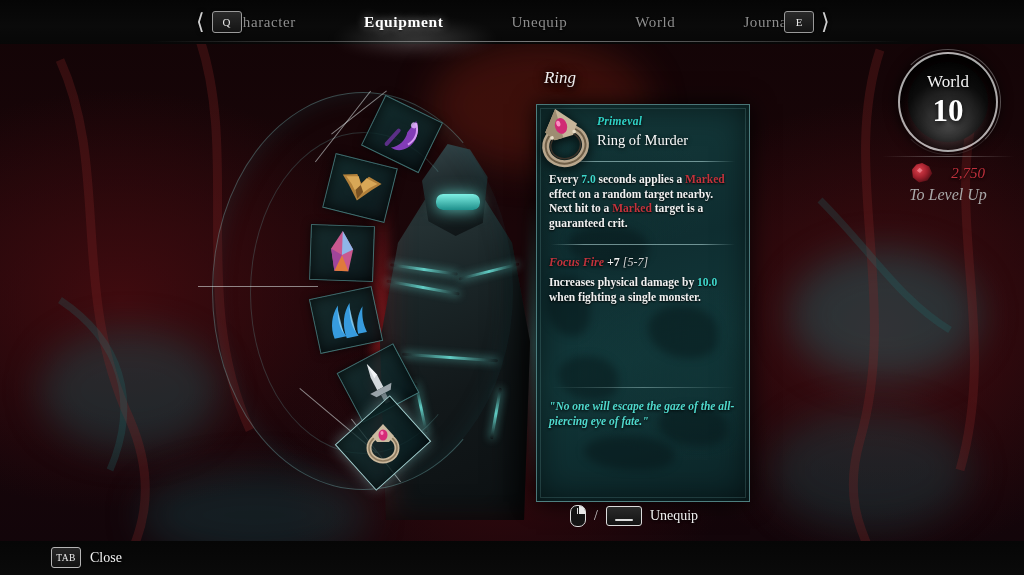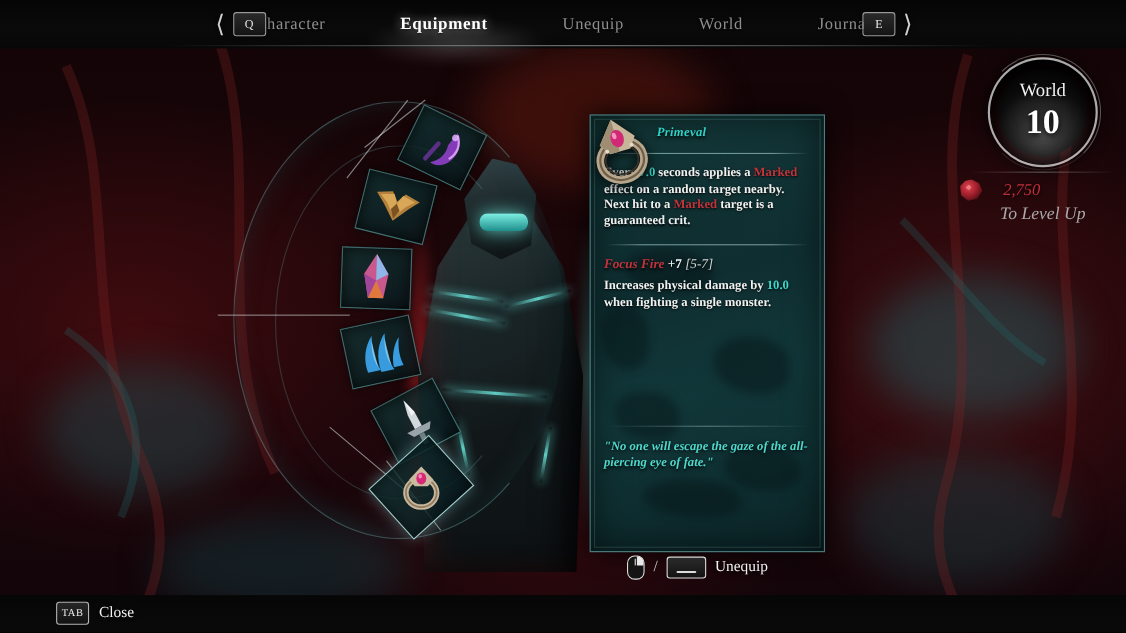--- a/index.html
+++ b/index.html
@@ -52,21 +52,21 @@
   .lvl-ring{position:absolute;inset:0;border-radius:50%;
     background:radial-gradient(circle at 50% 72%,rgba(220,220,220,.30) 0%,rgba(40,40,40,.05) 52%,rgba(0,0,0,.85) 76%),
       radial-gradient(circle at 50% 50%,#0b0b0b 58%,rgba(0,0,0,0) 60%);
     border:2px solid rgba(235,235,235,.72);box-shadow:0 0 14px rgba(0,0,0,.9),inset 0 0 18px rgba(0,0,0,.9);}
   .lvl-ring:before{content:"";position:absolute;inset:-5px;border-radius:50%;
     border:1px solid rgba(225,225,225,.35);border-left-color:transparent;border-bottom-color:rgba(225,225,225,.12);}
   .lvl-txt{position:absolute;left:0;right:0;top:20px;text-align:center;color:#f2f2f2;font-size:17px;
     text-shadow:0 1px 3px #000;}
   .lvl-num{position:absolute;left:0;right:0;top:41px;text-align:center;color:#fff;font-size:31px;font-weight:bold;
     text-shadow:0 2px 6px #000;}
-  .xp-row{position:absolute;left:0;top:160px;width:152px;height:26px;display:flex;align-items:center;gap:18px;}
+  .xp-row{position:absolute;left:0;top:160px;width:152px;height:26px;display:flex;align-items:center;justify-content:center;gap:18px;}
   .xp-row:before{content:"";position:absolute;left:10px;right:10px;top:-4px;height:1px;
     background:linear-gradient(90deg,rgba(255,255,255,0),rgba(210,210,210,.4),rgba(255,255,255,0));}
   .xp-val{color:#c0303c;font-style:italic;font-size:15px;text-shadow:0 1px 3px #000;}
   .xp-label{position:absolute;left:0;top:186px;width:152px;text-align:center;color:#a9a9a9;font-style:italic;font-size:16px;}
 
   
   #wheel{position:absolute;left:228px;top:100px;width:250px;height:380px;z-index:12;}
   .wheel-ring{position:absolute;left:-16px;top:-8px;width:300px;height:396px;border-radius:50%;
     border:1px solid rgba(120,190,190,.38);border-right-color:transparent;
     box-shadow:inset 0 0 24px rgba(30,90,95,.22);}
@@ -261,34 +261,36 @@
     <div class="hood"></div>
     <div class="visor"></div>
     <div class="glowline" style="left:40px;top:148px;width:68px;transform:rotate(8deg);"></div>
     <div class="glowline" style="left:36px;top:166px;width:74px;transform:rotate(10deg);"></div>
     <div class="glowline" style="left:108px;top:150px;width:62px;transform:rotate(-14deg);"></div>
     <div class="glowline" style="left:52px;top:236px;width:96px;transform:rotate(4deg);"></div>
     <div class="glowline" style="left:46px;top:286px;width:50px;transform:rotate(78deg);"></div>
     <div class="glowline" style="left:120px;top:292px;width:52px;transform:rotate(-80deg);"></div>
   </div>
 
+  <div id="slot-title">Ring</div>
 
   <div id="tooltip">
     <div class="tt-mottle">
       <i style="left:30px;top:120px;width:80px;height:40px;"></i>
       <i style="left:110px;top:200px;width:70px;height:52px;"></i>
       <i style="left:20px;top:250px;width:60px;height:44px;"></i>
       <i style="left:120px;top:300px;width:70px;height:40px;"></i>
       <i style="left:46px;top:330px;width:90px;height:34px;"></i>
       <i style="left:8px;top:170px;width:44px;height:60px;"></i>
     </div>
 
     <div class="tt-inner">
       <div class="tt-head">
         <div class="tt-rarity">Primeval</div>
+        <div class="tt-name">Ring of Murder</div>
       </div>
       <div class="tt-div"></div>
 
       <div>
         <div class="aff-desc"><span>Every </span><span class="hl-cyan">7.0</span><span> seconds applies a </span><span class="hl-red">Marked</span><span> effect on a random target nearby. Next hit to a </span><span class="hl-red">Marked</span><span> target is a guaranteed crit.</span></div>
       </div>
 
       <div class="tt-div" style="margin-top:14px;"></div>
 
       <div>

